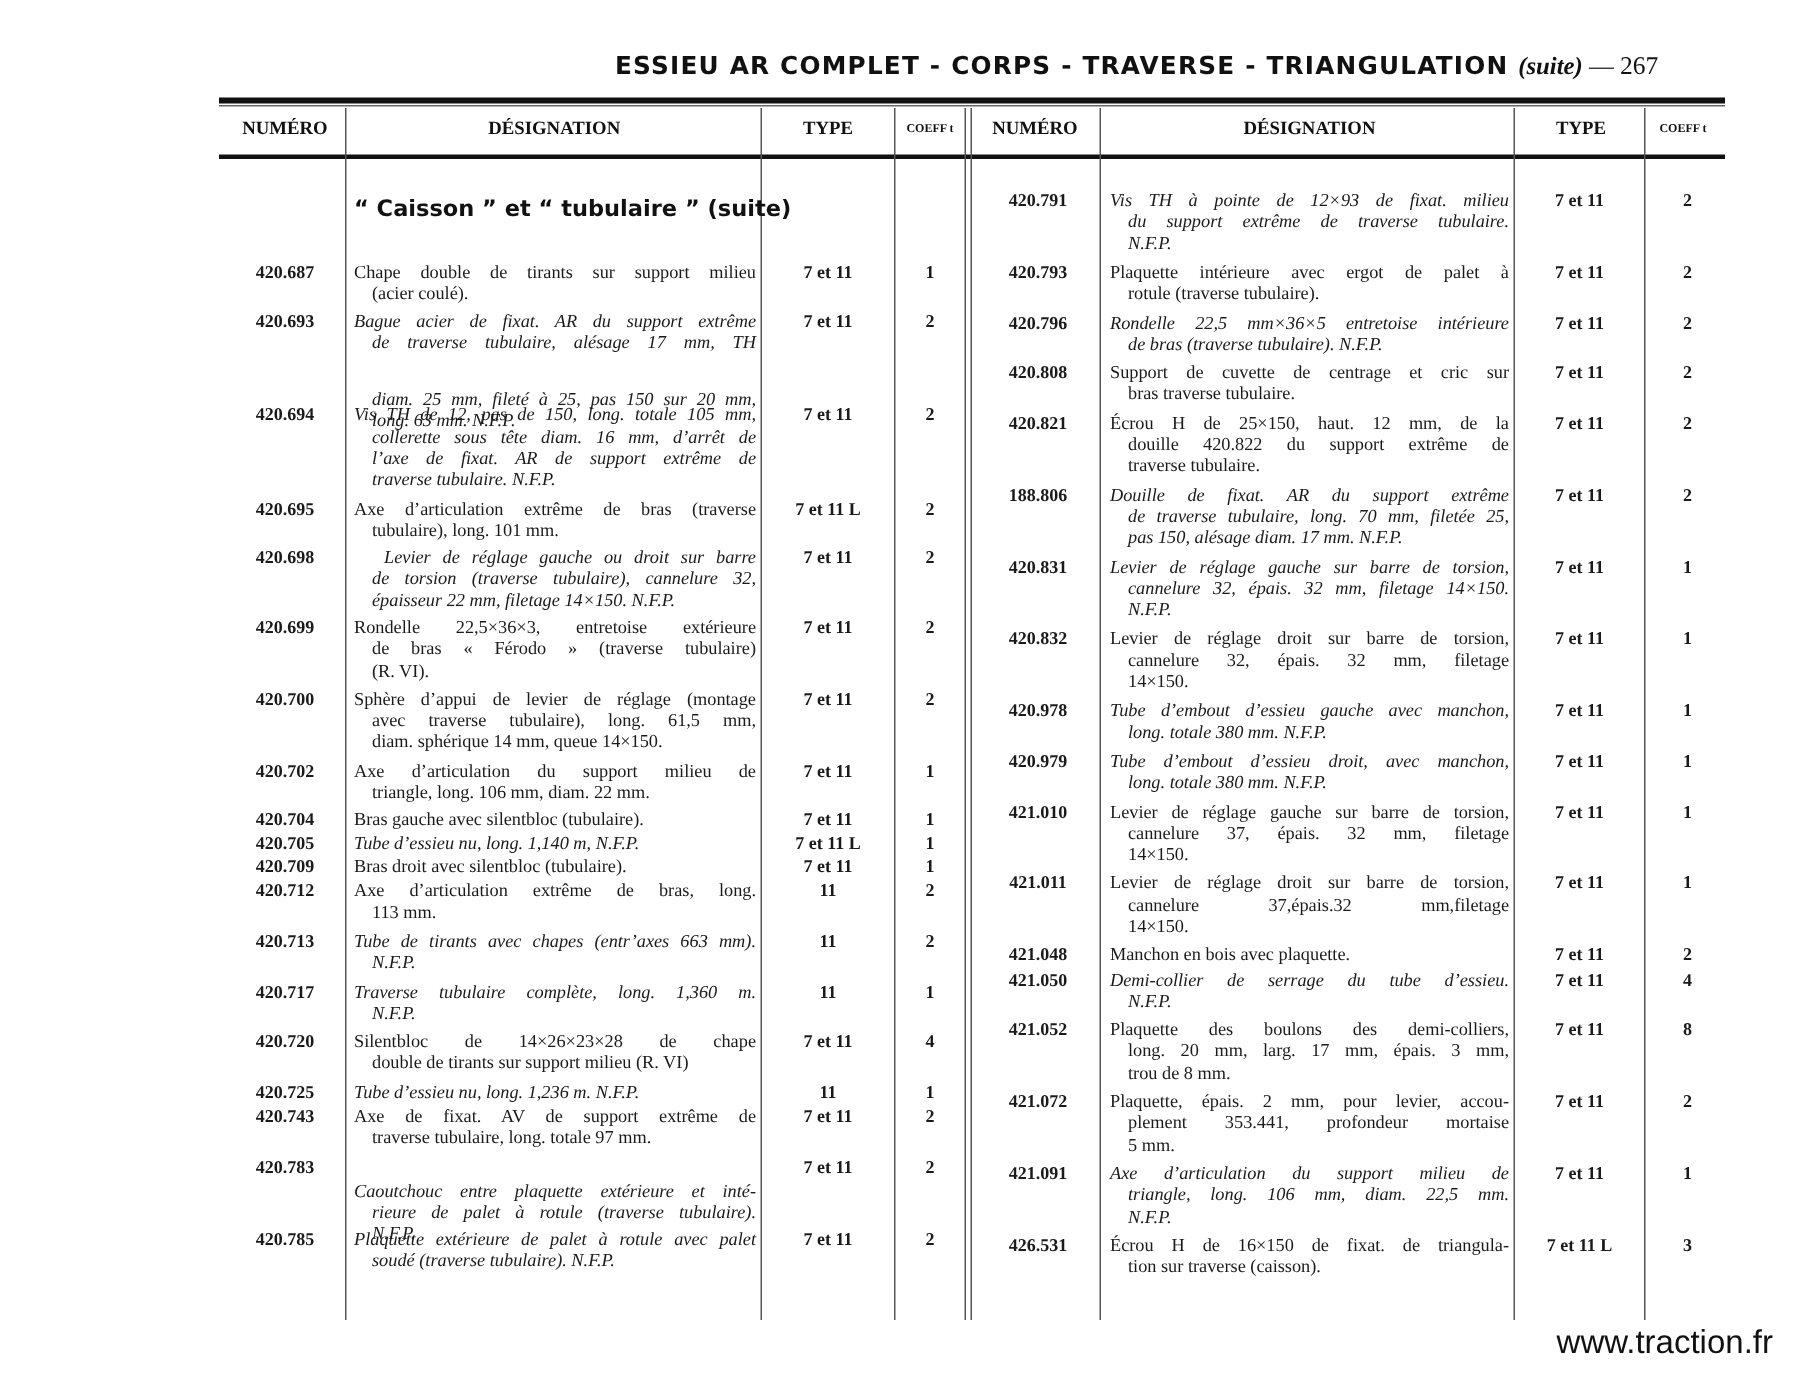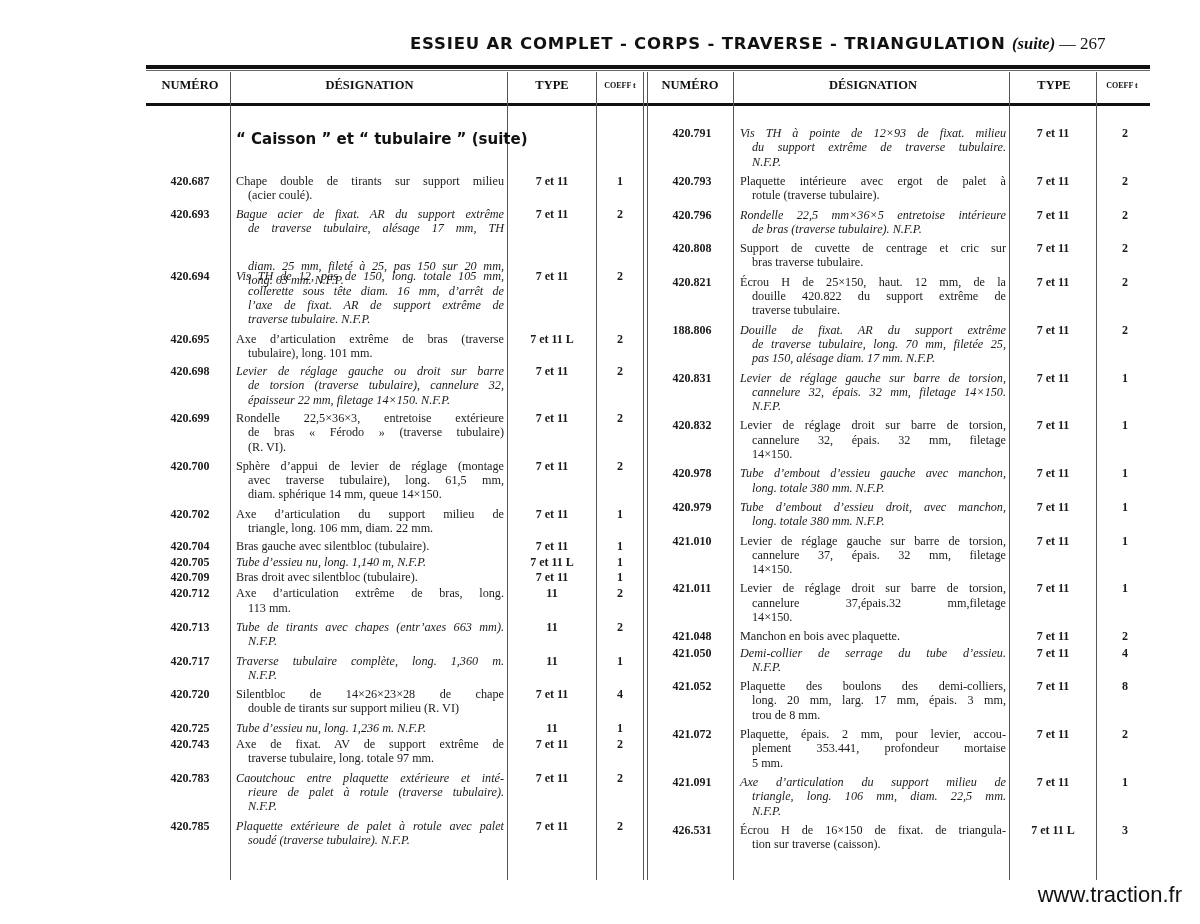--- a/index.html
+++ b/index.html
@@ -85,21 +85,21 @@
     <div class="coef" style="left: 598px; width: 44px; top: 269.3px;">2</div>
     <div class="num" style="left: 150px; top: 331.5px;">420.695</div>
     <div class="desc" style="left: 236px; width: 268px; top: 331.5px;">
       <span class="line" style="text-align-last: justify;">Axe d’articulation extrême de bras (traverse</span>
       <span class="line cont">tubulaire), long. 101 mm.</span>
     </div>
     <div class="type" style="left: 508px; width: 88px; top: 331.5px;">7 et 11 L</div>
     <div class="coef" style="left: 598px; width: 44px; top: 331.5px;">2</div>
     <div class="num" style="left: 150px; top: 364.1px;">420.698</div>
     <div class="desc it" style="left: 236px; width: 268px; top: 364.1px;">
-      <span class="line" style="text-align-last: justify;">Levier de réglage gauche ou droit sur barre</span>
+      <span class="line" style="text-align-last: justify; margin-left: 20px;">Levier de réglage gauche ou droit sur barre</span>
       <span class="line cont" style="text-align-last: justify;">de torsion (traverse tubulaire), cannelure 32,</span>
       <span class="line cont">épaisseur 22 mm, filetage 14×150. N.F.P.</span>
     </div>
     <div class="type" style="left: 508px; width: 88px; top: 364.1px;">7 et 11</div>
     <div class="coef" style="left: 598px; width: 44px; top: 364.1px;">2</div>
     <div class="num" style="left: 150px; top: 411px;">420.699</div>
     <div class="desc" style="left: 236px; width: 268px; top: 411px;">
       <span class="line" style="text-align-last: justify;">Rondelle 22,5×36×3, entretoise extérieure</span>
       <span class="line cont" style="text-align-last: justify;">de bras « Férodo » (traverse tubulaire)</span>
       <span class="line cont">(R. VI).</span>
@@ -175,21 +175,21 @@
     <div class="coef" style="left: 598px; width: 44px; top: 720.7px;">1</div>
     <div class="num" style="left: 150px; top: 737px;">420.743</div>
     <div class="desc" style="left: 236px; width: 268px; top: 737px;">
       <span class="line" style="text-align-last: justify;">Axe de fixat. AV de support extrême de</span>
       <span class="line cont">traverse tubulaire, long. totale 97 mm.</span>
     </div>
     <div class="type" style="left: 508px; width: 88px; top: 737px;">7 et 11</div>
     <div class="coef" style="left: 598px; width: 44px; top: 737px;">2</div>
     <div class="num" style="left: 150px; top: 770.6px;">420.783</div>
     <div class="desc it" style="left: 236px; width: 268px; top: 770.6px;">
-      <span class="line" style="text-align-last: justify;">Caoutchouc entre plaquette extérieure et inté-</span>
+      <span class="line" style="text-align-last: justify; margin-top: 16px;">Caoutchouc entre plaquette extérieure et inté-</span>
       <span class="line cont" style="text-align-last: justify;">rieure de palet à rotule (traverse tubulaire).</span>
       <span class="line cont">N.F.P.</span>
     </div>
     <div class="type" style="left: 508px; width: 88px; top: 770.6px;">7 et 11</div>
     <div class="coef" style="left: 598px; width: 44px; top: 770.6px;">2</div>
     <div class="num" style="left: 150px; top: 818.5px;">420.785</div>
     <div class="desc it" style="left: 236px; width: 268px; top: 818.5px;">
       <span class="line" style="text-align-last: justify;">Plaquette extérieure de palet à rotule avec palet</span>
       <span class="line cont">soudé (traverse tubulaire). N.F.P.</span>
     </div>

